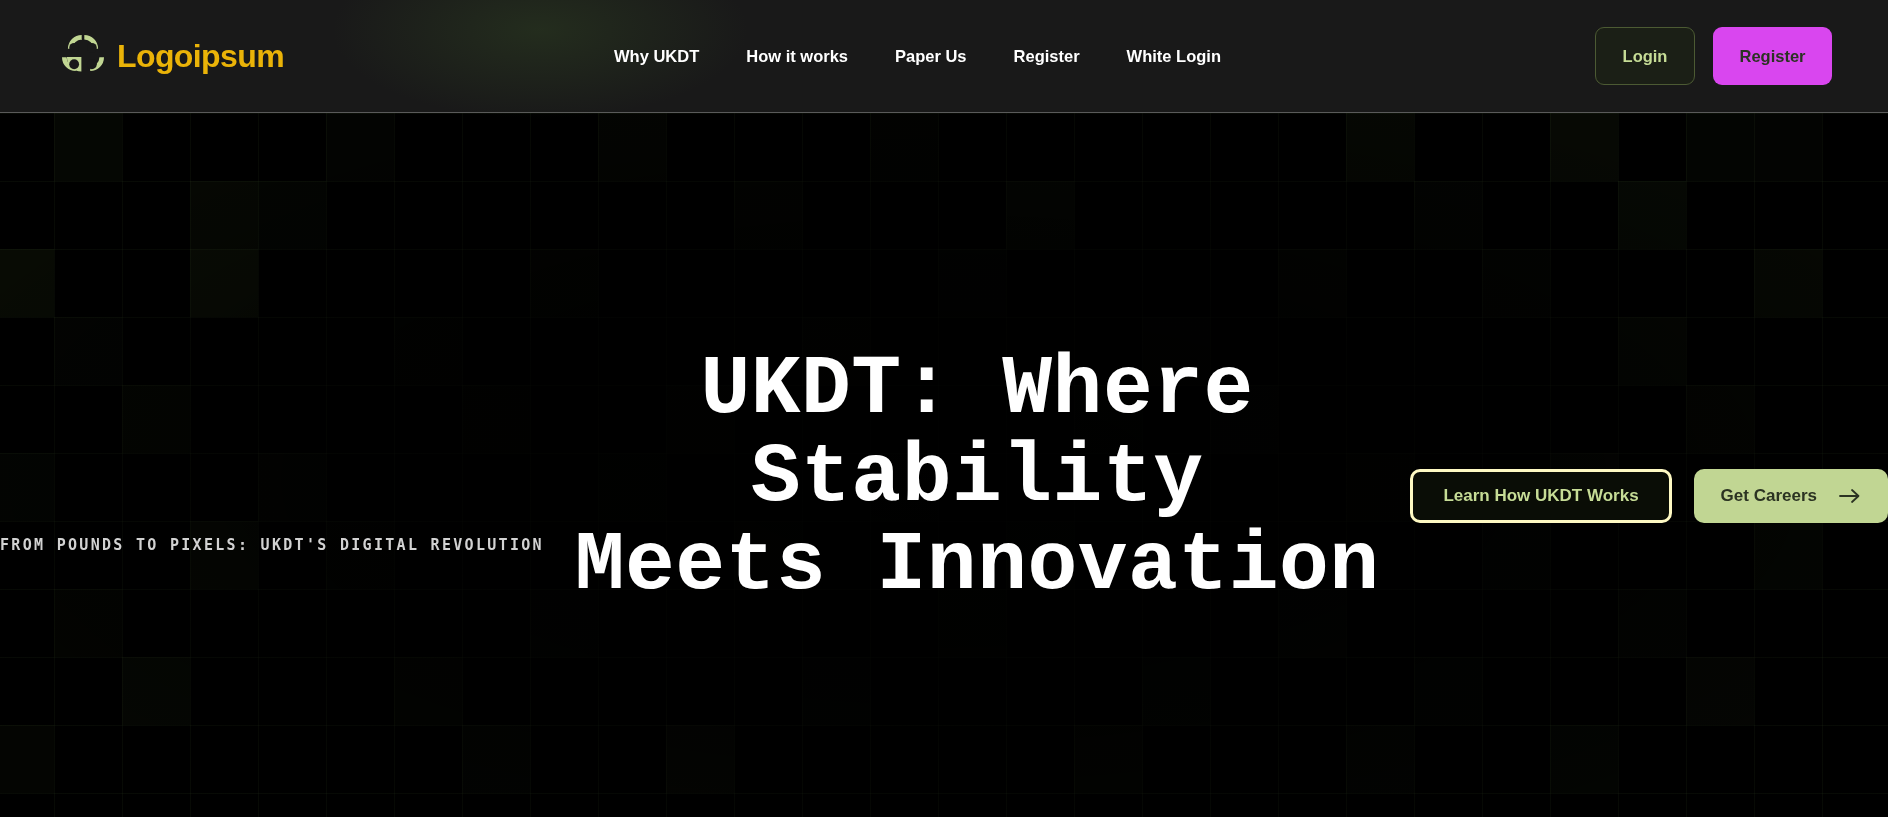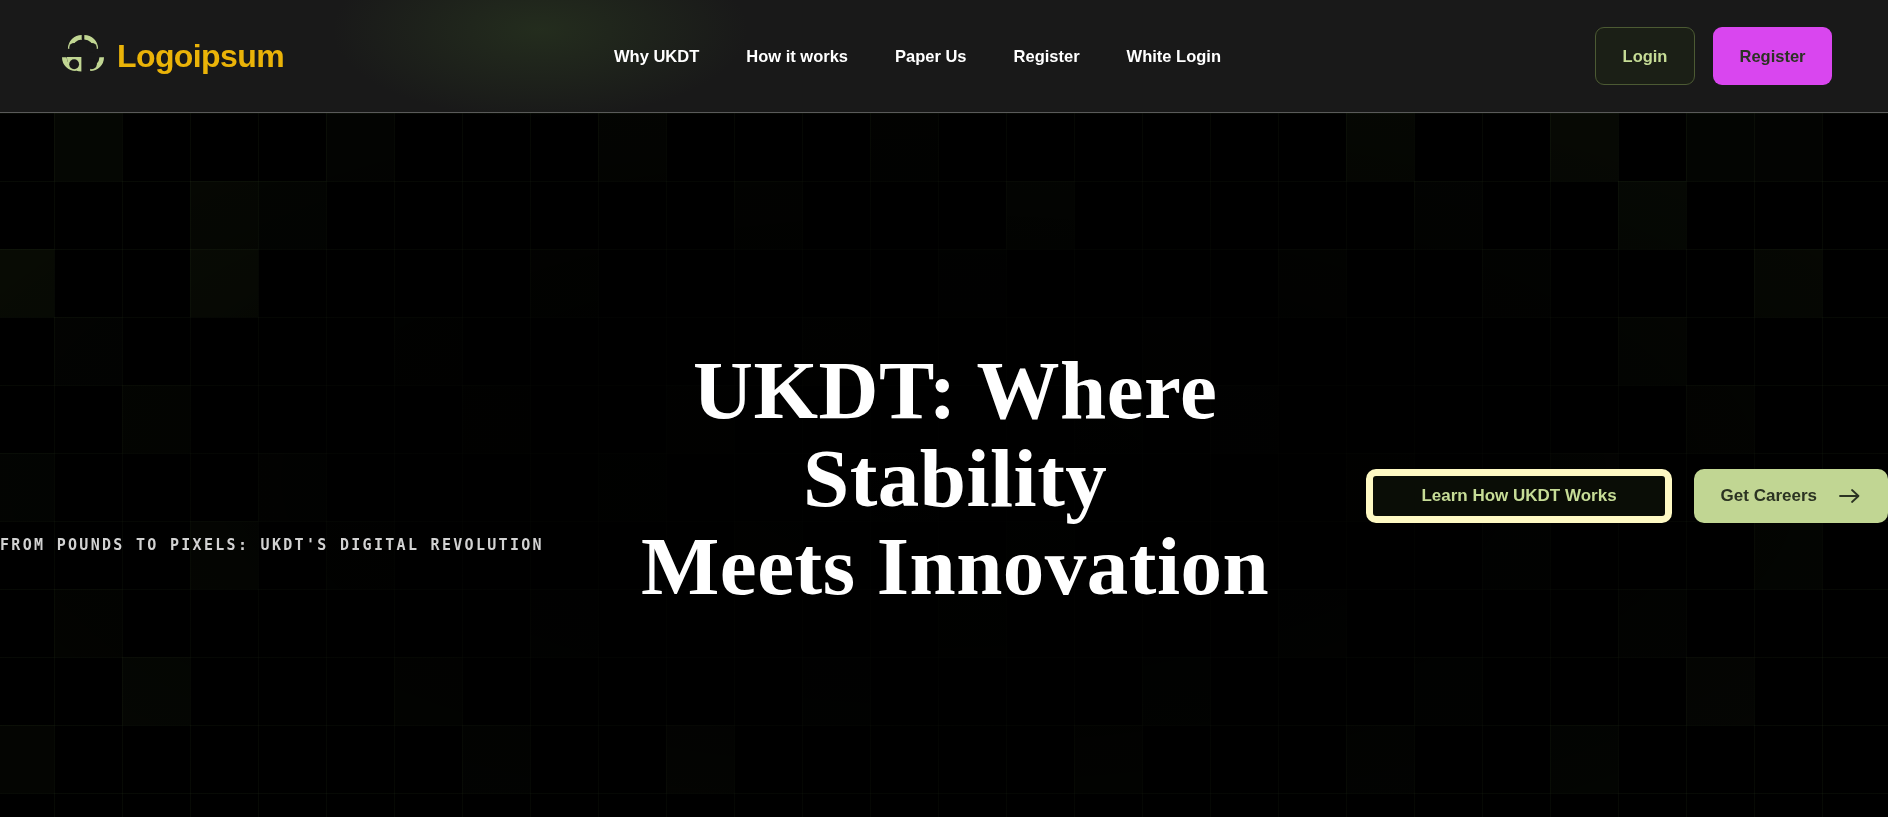--- a/index.html
+++ b/index.html
@@ -175,21 +175,21 @@
     font-weight: 700;
     letter-spacing: 2.3px;
     text-transform: uppercase;
     white-space: nowrap;
     line-height: 1;
   }
 
   .headline {
     margin-top: 28px;
     color: #ffffff;
-    font-family: Liberation Serif, serif;
+    font-family: Liberation Mono, monospace;
     font-size: 83px;
     font-weight: 700;
     line-height: 1.06;
     text-align: center;
     letter-spacing: 0.5px;
     white-space: pre-line;
   }
 
   .subtitle {
     margin-top: 46px;
@@ -204,23 +204,23 @@
   }
 
   .cta-row {
     margin-top: 61px;
     display: flex;
     align-items: center;
     gap: 22px;
   }
   .btn-secondary {
     height: 54px;
-    padding: 0 48px;
+    padding: 0 30px;
     border-radius: 10px;
-    border: 7px solid #fef9c3;
+    border: 3px solid #fef9c3;
     background: #0a0d06;
     color: #c6dc96;
     font-size: 17px;
     font-weight: 700;
     display: flex;
     align-items: center;
     justify-content: center;
     cursor: pointer;
     white-space: nowrap;
   }

